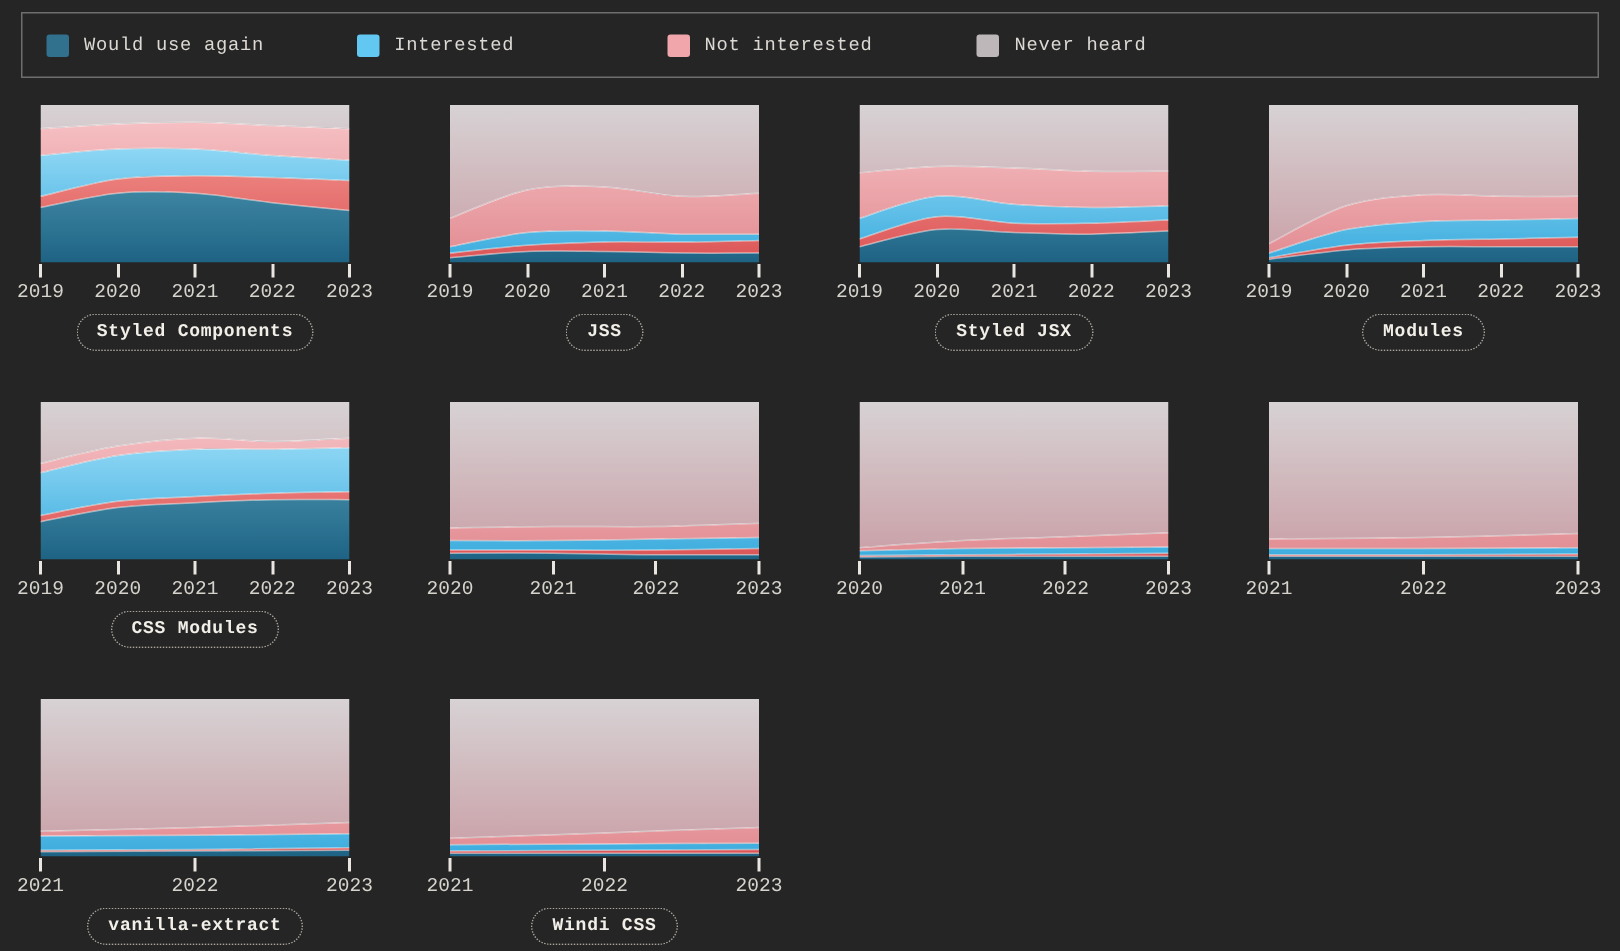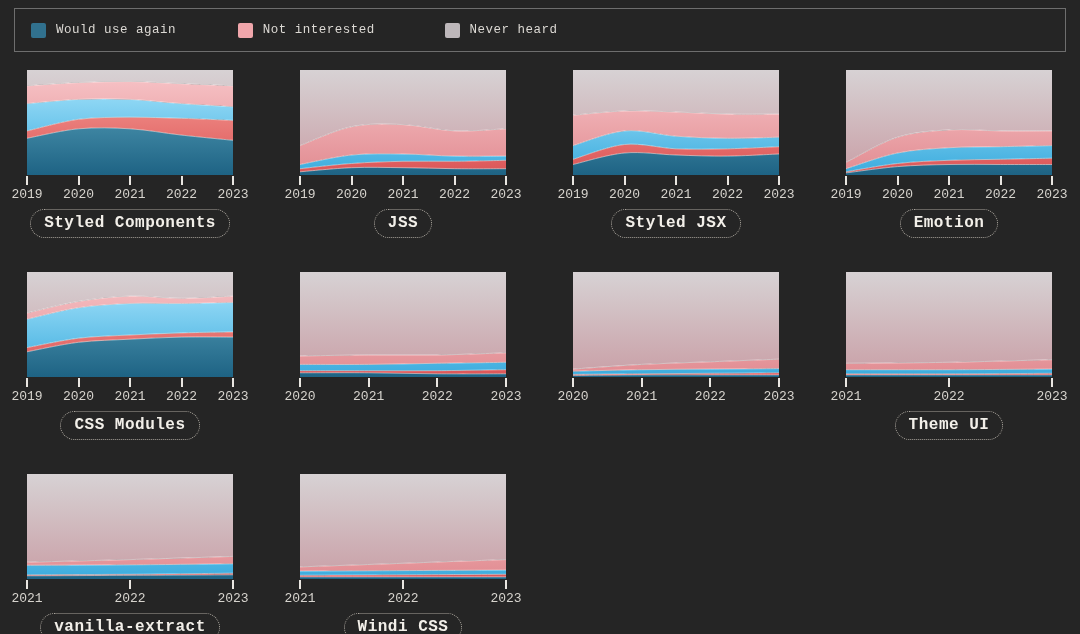--- a/index.html
+++ b/index.html
@@ -33,39 +33,43 @@
     background:#e9e6e1; transform:translateX(-50%);
   }
   .tick-label {
     position:absolute; top:13px; transform:translateX(-50%);
     font-size:13px; line-height:1; color:#d6d3cd; white-space:nowrap;
   }
   .pill-wrap { text-align:center; margin-top:4px; }
   .pill {
     display:inline-block;
     font-family:inherit;
-    font-size:16px; font-weight:700; line-height:1;
+    font-size:12px; font-weight:700; line-height:1;
     color:#f2efe9;
     background:transparent;
     border:1px dotted #a9a49c;
     border-radius:999px;
     padding:5px 13px 6px 13px;
     letter-spacing:0.5px;
     cursor:pointer;
   }
 </style>
 </head>
 <body>
 
 <div class="legend-box">
   <div class="legend-item">
     <span class="legend-swatch" style="background: rgb(49, 113, 142);"></span>
     <span class="legend-label">Would use again</span>
   </div>
   <div class="legend-item">
+    <span class="legend-swatch" style="background: rgb(98, 200, 242);"></span>
+    <span class="legend-label">Interested</span>
+  </div>
+  <div class="legend-item">
     <span class="legend-swatch" style="background: rgb(240, 166, 171);"></span>
     <span class="legend-label">Not interested</span>
   </div>
   <div class="legend-item">
     <span class="legend-swatch" style="background: rgb(189, 183, 186);"></span>
     <span class="legend-label">Never heard</span>
   </div>
 </div>
 
 <div class="charts" id="charts">
@@ -253,21 +257,21 @@
           <div class="tick-label" style="left: 0%;">2019</div>
           <div class="tick" style="left: 25%;"></div>
           <div class="tick-label" style="left: 25%;">2020</div>
           <div class="tick" style="left: 50%;"></div>
           <div class="tick-label" style="left: 50%;">2021</div>
           <div class="tick" style="left: 75%;"></div>
           <div class="tick-label" style="left: 75%;">2022</div>
           <div class="tick" style="left: 100%;"></div>
           <div class="tick-label" style="left: 100%;">2023</div>
         </div>
-        <div class="pill-wrap"><button class="pill">Emotion</button></div>
+        <div class="pill-wrap"><button class="pill">Modules</button></div>
       </div>
     </div>
     <div class="chart-row">
       <div class="chart-cell">
         <svg width="206" height="105">
           <defs>
             <linearGradient id="g4-would_use" gradientUnits="userSpaceOnUse" x1="0" y1="0" x2="0" y2="105">
               <stop offset="0" stop-color="#64aec6"></stop>
               <stop offset="1" stop-color="#1e6384"></stop>
             </linearGradient>
@@ -437,21 +441,20 @@
           <path d="M0,91.3C17.2,91.2 68.7,90.9 103.0,90.3C137.3,89.7 188.8,88.1 206.0,87.7" fill="none" stroke="rgba(255,255,255,0.5)" stroke-width="1"></path>
         </svg>
         <div class="axis">
           <div class="tick" style="left: 0%;"></div>
           <div class="tick-label" style="left: 0%;">2021</div>
           <div class="tick" style="left: 50%;"></div>
           <div class="tick-label" style="left: 50%;">2022</div>
           <div class="tick" style="left: 100%;"></div>
           <div class="tick-label" style="left: 100%;">2023</div>
         </div>
-        <div class="pill-wrap"><button class="pill">Theme UI</button></div>
       </div>
     </div>
     <div class="chart-row">
       <div class="chart-cell">
         <svg width="206" height="105">
           <defs>
             <linearGradient id="g8-would_use" gradientUnits="userSpaceOnUse" x1="0" y1="0" x2="0" y2="105">
               <stop offset="0" stop-color="#64aec6"></stop>
               <stop offset="1" stop-color="#1e6384"></stop>
             </linearGradient>

